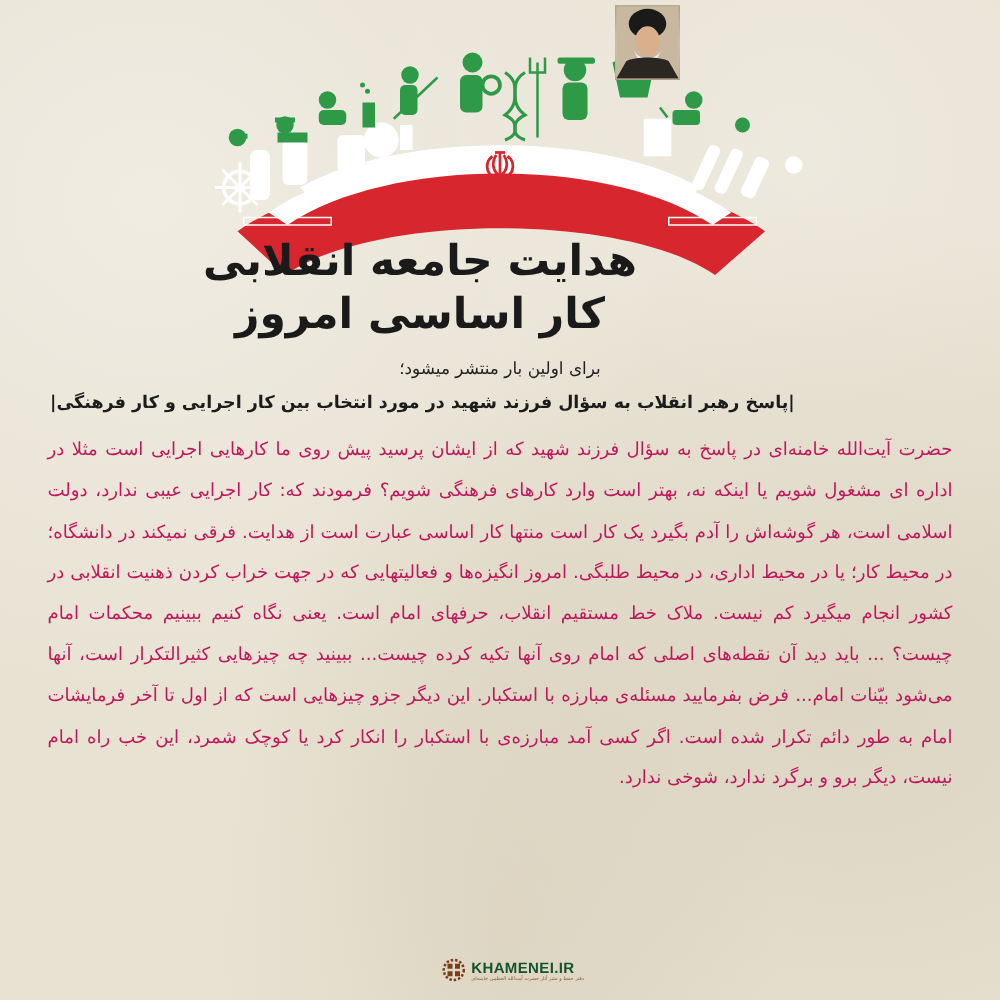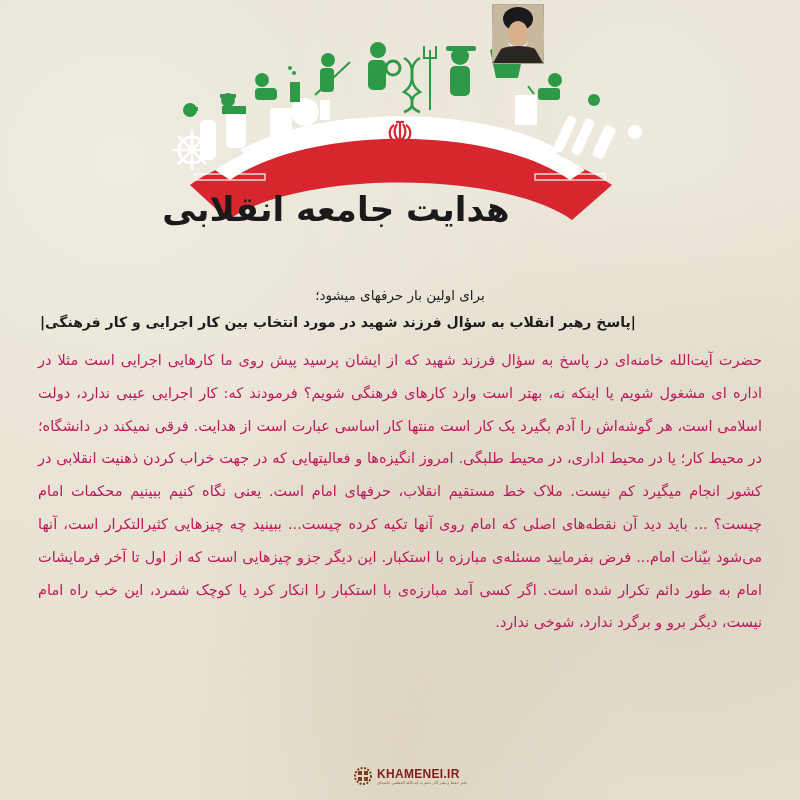--- a/index.html
+++ b/index.html
@@ -37,21 +37,21 @@
       position: absolute; left: 38px; width: 724px; top: 344px;
       direction: rtl; text-align: justify; text-align-last: right;
       font-size: 14.5px; line-height: 32.8px; color: #be185d;
       font-family: "DejaVu Sans", sans-serif;
     }
     .footer-logo {
       position: absolute; left: 352px; top: 765px; height: 22px; display: flex; align-items: center; gap: 3px;
     }
     .logo-mark { width: 22px; height: 22px; }
     .logo-text-wrap { display: flex; flex-direction: column; line-height: 1; }
-    .logo-text { font-family: "Liberation Sans", sans-serif; font-weight: bold; font-size: 12px; color: #7f1d1d; letter-spacing: 0.3px; }
+    .logo-text { font-family: "Liberation Sans", sans-serif; font-weight: bold; font-size: 12px; color: #14532d; letter-spacing: 0.3px; }
     .logo-sub { font-size: 4px; color: #8a5a3a; direction: rtl; margin-top: 1px; }
   </style>
 </head>
 <body>
 
 <svg class="header-art" viewBox="0 0 800 220" xmlns="http://www.w3.org/2000/svg">
 
   <path d="M190 185 L228 220 C300 170 500 170 572 220 L612 185 C520 120 280 120 190 185 Z" fill="#d7262e"></path>
 
   <g fill="#d7262e" stroke="#fff" stroke-width="1.2">
@@ -154,23 +154,24 @@
     <rect width="50" height="58" fill="#c8b8a0"></rect>
     <ellipse cx="25" cy="14" rx="15" ry="12" fill="#1a1a1a"></ellipse>
     <ellipse cx="25" cy="28" rx="10" ry="12" fill="#d9b08c"></ellipse>
     <path d="M14 34 C18 50 32 50 36 34 C34 44 16 44 14 34 Z" fill="#f1f1ef"></path>
     <path d="M0 58 L8 44 C15 40 35 40 42 44 L50 58 Z" fill="#2a2622"></path>
   </svg>
 </div>
 
 <div class="title-block">
   <div class="title-line">هدایت جامعه انقلابی</div>
+  <div class="title-line">کار اساسی امروز</div>
 </div>
 
-<div class="subtitle">برای اولین بار حرفهای میشود؛</div>
+<div class="subtitle">برای اولین بار منتشر میشود؛</div>
 
 <div class="lead">|پاسخ رهبر انقلاب به سؤال فرزند شهید در مورد انتخاب بین کار اجرایی و کار فرهنگی|</div>
 
 <div class="body-text">حضرت آیت‌الله خامنه‌ای در پاسخ به سؤال فرزند شهید که از ایشان پرسید پیش روی ما کارهایی اجرایی است مثلا در اداره ای مشغول شویم یا اینکه نه، بهتر است وارد کارهای فرهنگی شویم؟ فرمودند که: کار اجرایی عیبی ندارد، دولت اسلامی است، هر گوشه‌اش را آدم بگیرد یک کار است منتها کار اساسی عبارت است از هدایت. فرقی نمیکند در دانشگاه؛ در محیط کار؛ یا در محیط اداری، در محیط طلبگی. امروز انگیزه‌ها و فعالیتهایی که در جهت خراب کردن ذهنیت انقلابی در کشور انجام میگیرد کم نیست. ملاک خط مستقیم انقلاب، حرفهای امام است. یعنی نگاه کنیم ببینیم محکمات امام چیست؟ ... باید دید آن نقطه‌های اصلی که امام روی آنها تکیه کرده چیست... ببینید چه چیزهایی کثیرالتکرار است، آنها می‌شود بیّنات امام... فرض بفرمایید مسئله‌ی مبارزه با استکبار. این دیگر جزو چیزهایی است که از اول تا آخر فرمایشات امام به طور دائم تکرار شده است. اگر کسی آمد مبارزه‌ی با استکبار را انکار کرد یا کوچک شمرد، این خب راه امام نیست، دیگر برو و برگرد ندارد، شوخی ندارد.</div>
 
 <div class="footer-logo">
   <svg class="logo-mark" viewBox="0 0 22 22">
     <g fill="#7a3e1c">
       <circle cx="11" cy="11" r="8" fill="none" stroke="#7a3e1c" stroke-width="2" stroke-dasharray="2 1.5"></circle>
       <rect x="6" y="6" width="4" height="4"></rect>

